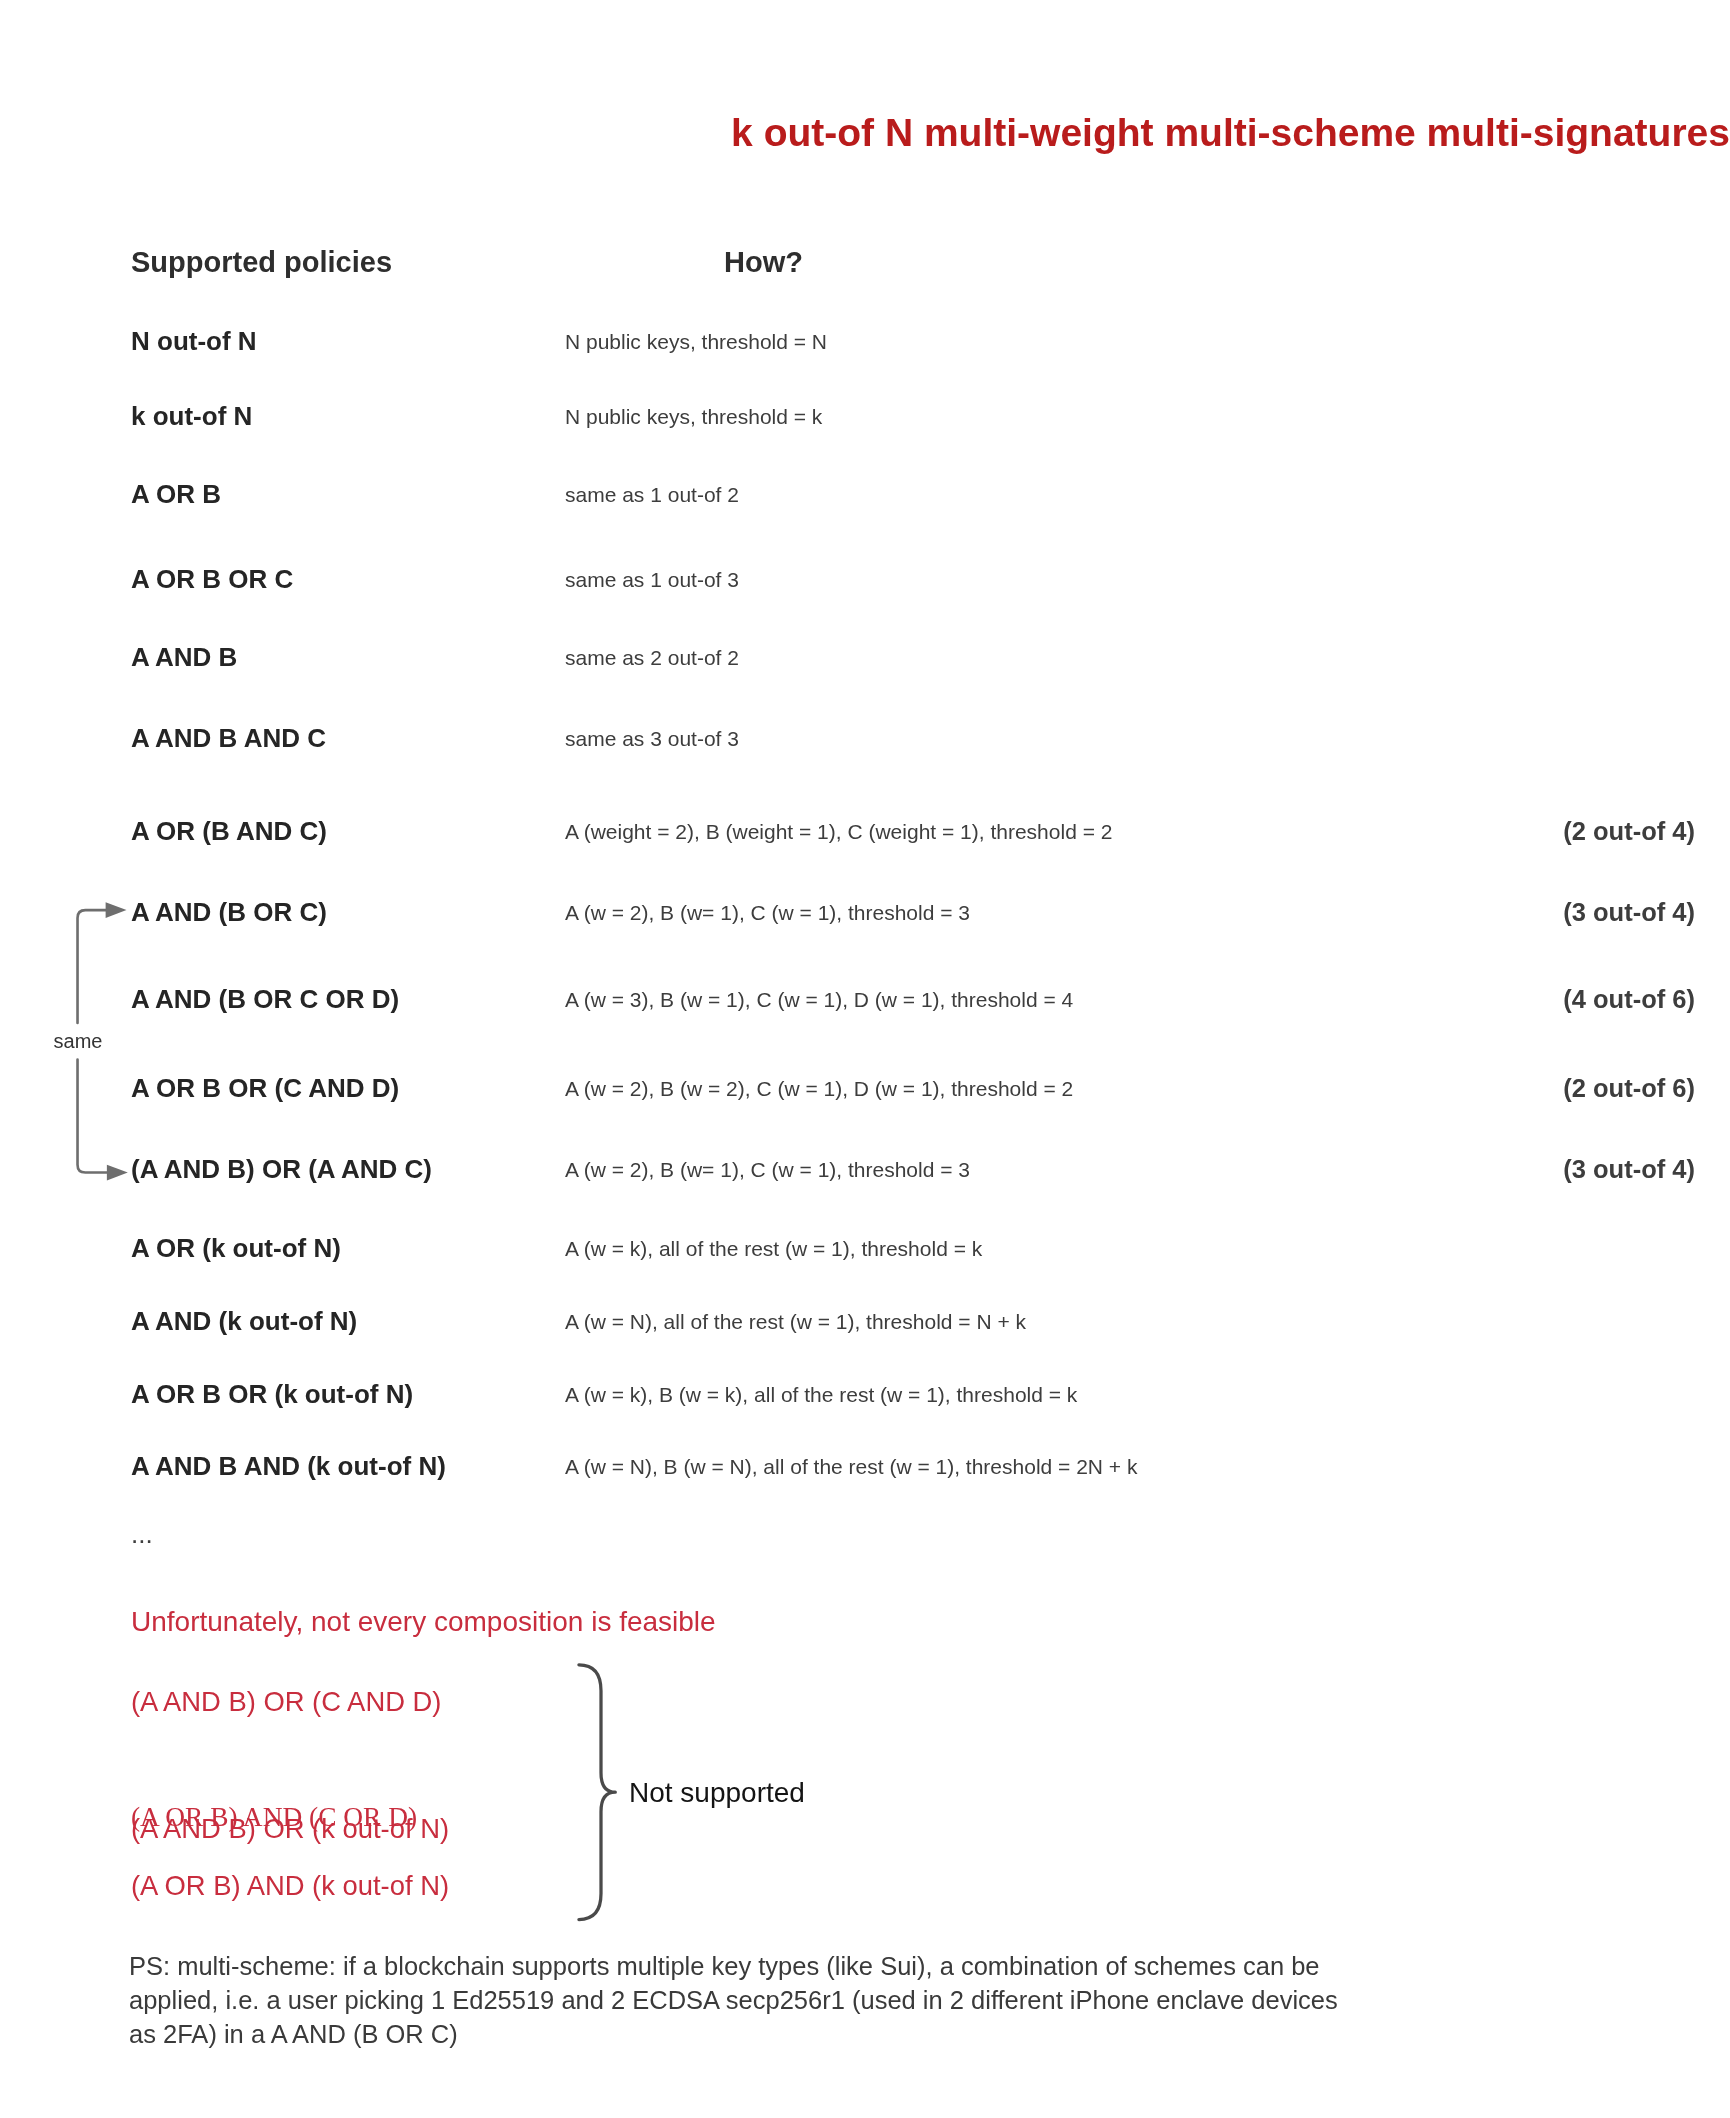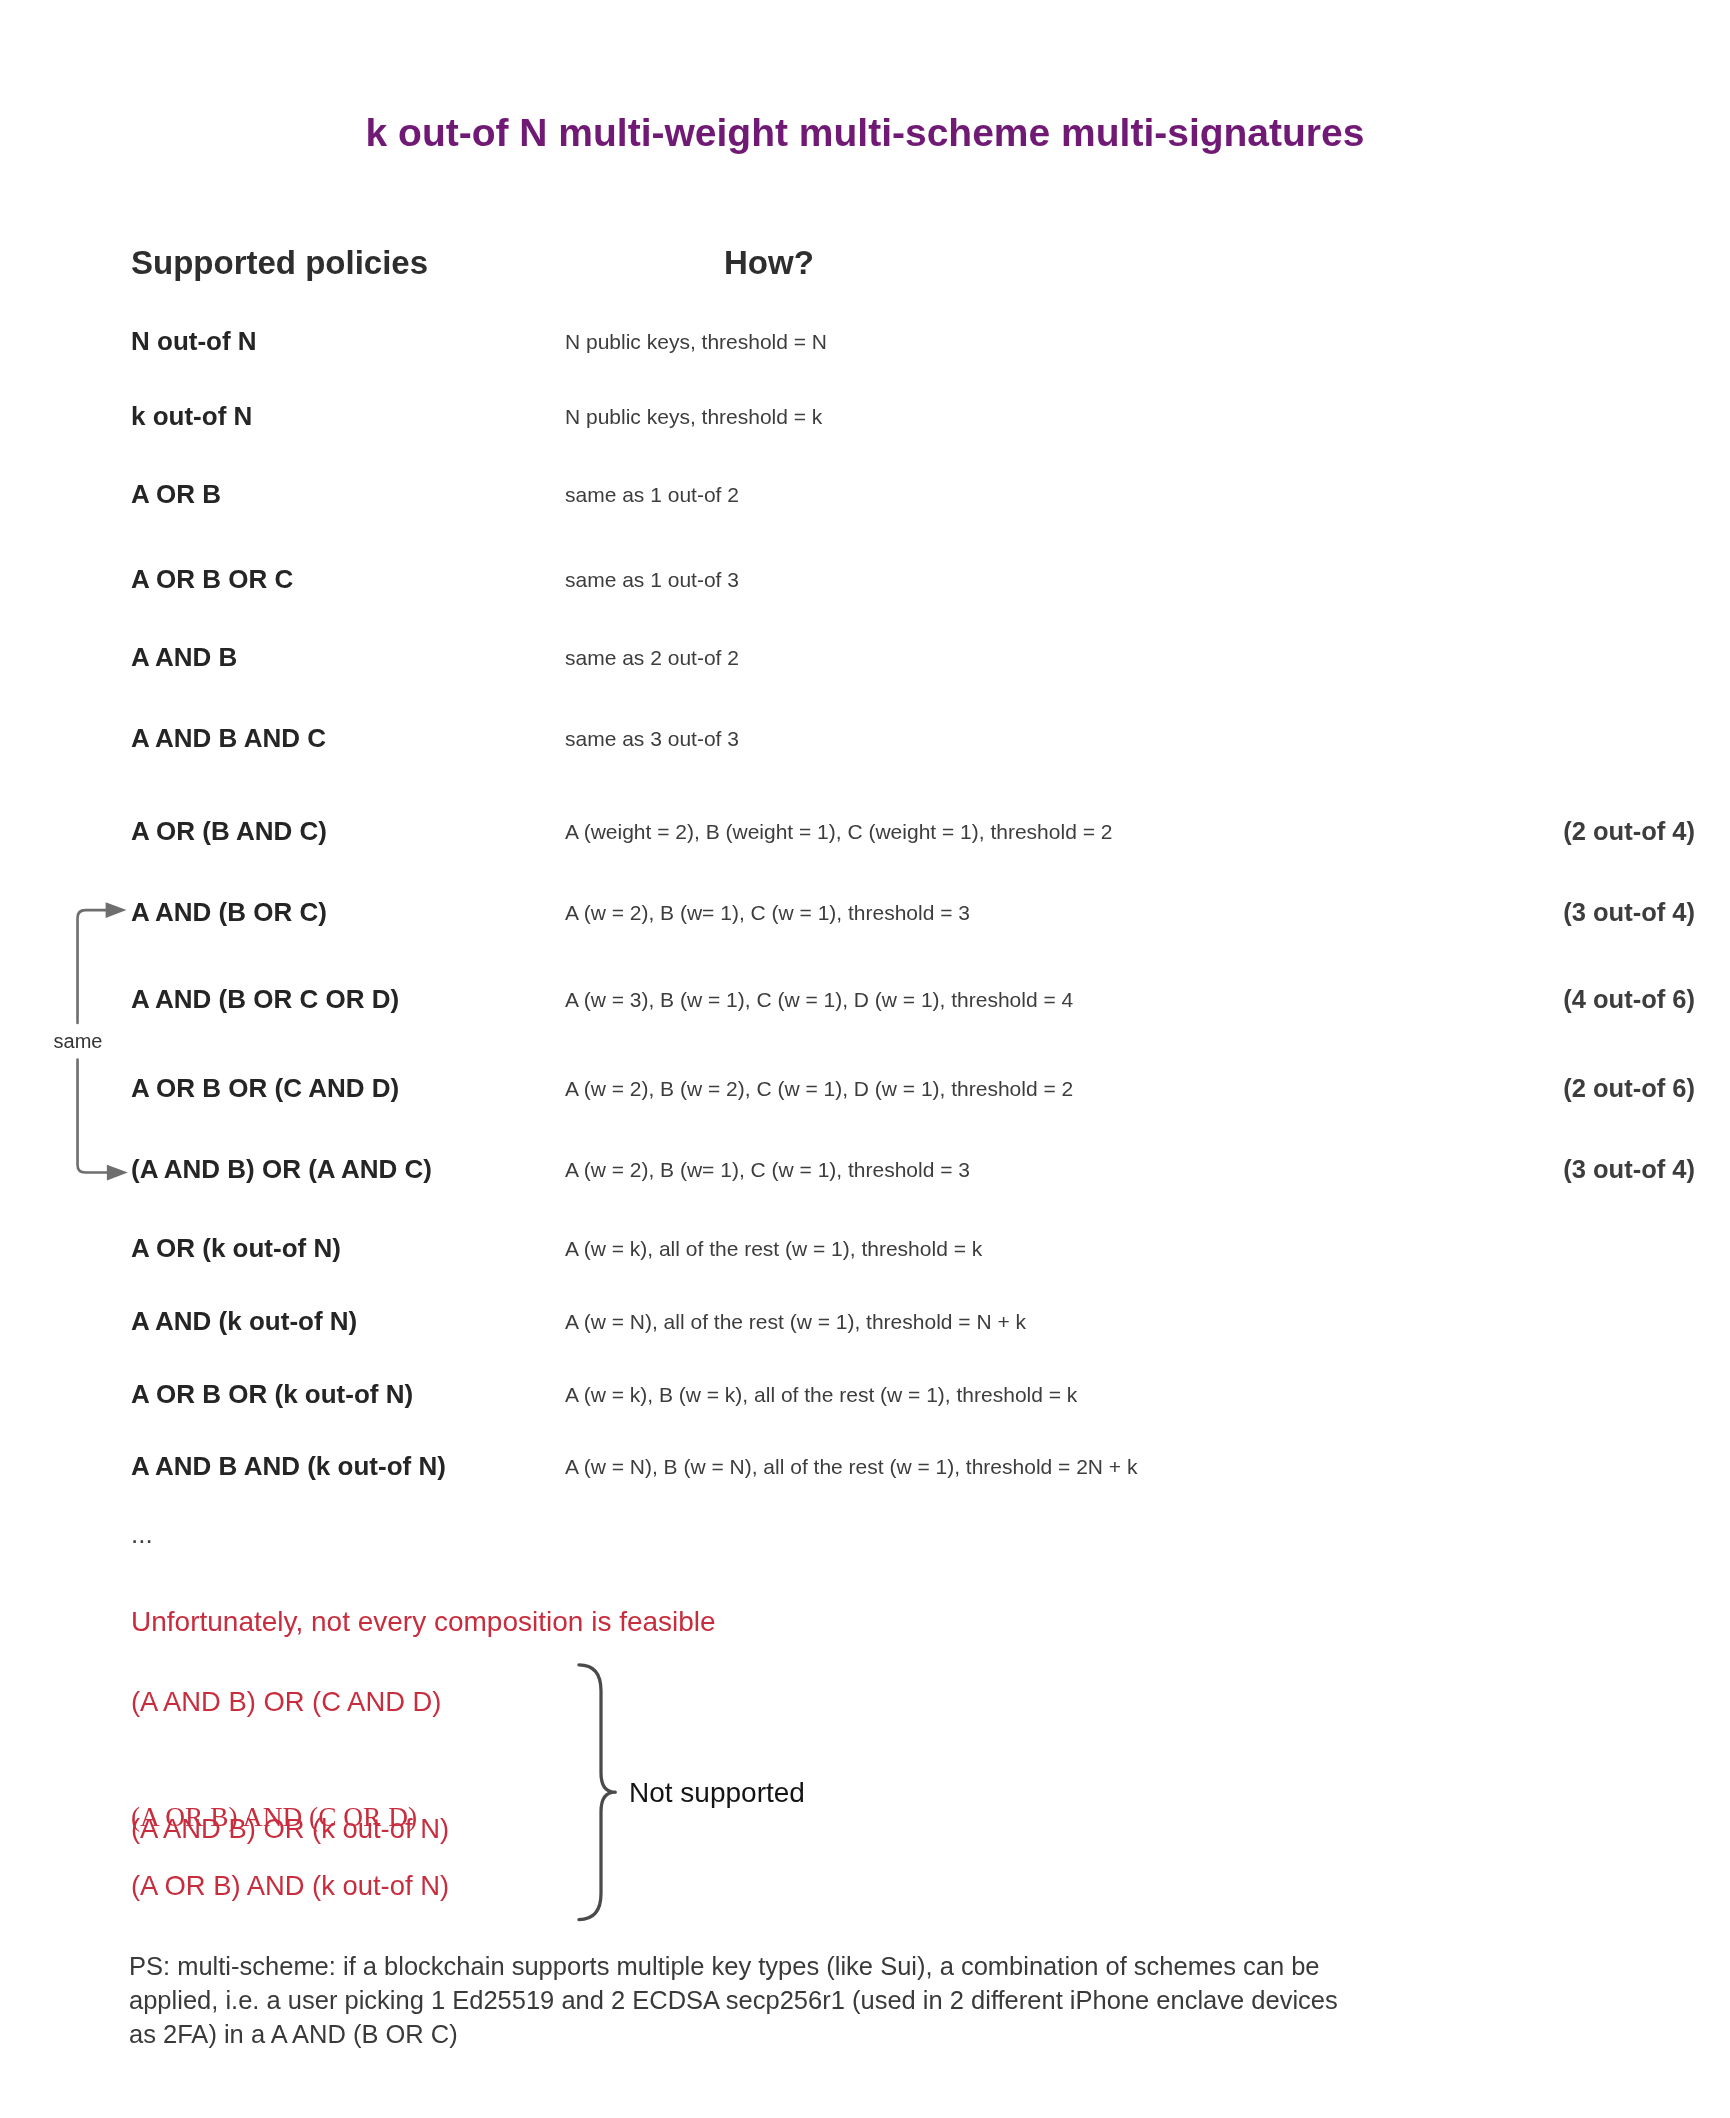--- a/index.html
+++ b/index.html
@@ -7,30 +7,30 @@
     position:relative;
     width:1730px;
     height:2119px;
     background:#ffffff;
     font-family:"Liberation Sans","DejaVu Sans",sans-serif;
     overflow:hidden;
   }
   .title{
     position:absolute;
     left:0; right:0; top:111px;
-    text-align:center;
+    text-align:right;
     font-size:39px;
     font-weight:700;
-    color:#701a75;
+    color:#b91c1c;
     letter-spacing:0px;
     white-space:nowrap;
   }
   .col-header{
     position:absolute;
-    font-size:33px;
+    font-size:29px;
     font-weight:700;
     color:#2e2e2e;
     white-space:nowrap;
     line-height:39px;
   }
   .hdr-policies{ left:131px; top:243px; }
   .hdr-how{ left:724px; top:243px; }
 
   .row{ position:absolute; left:0; width:1730px; height:37px; line-height:37px; }
   .policy{

